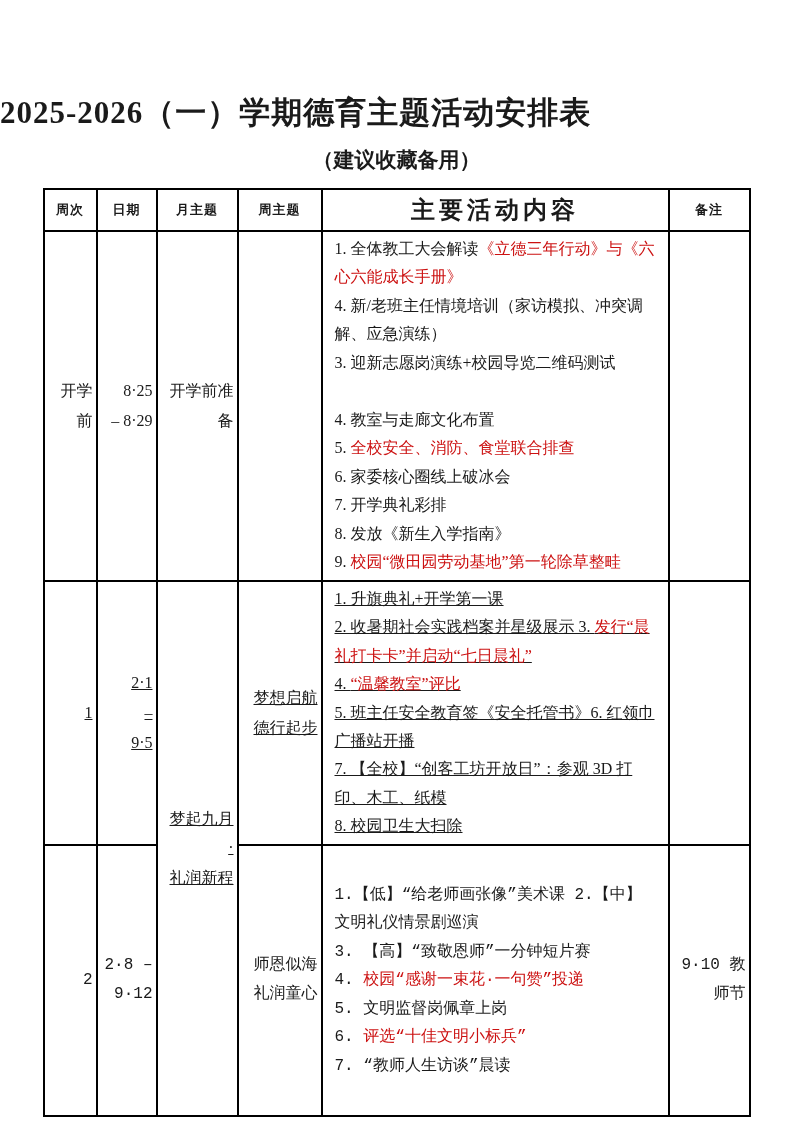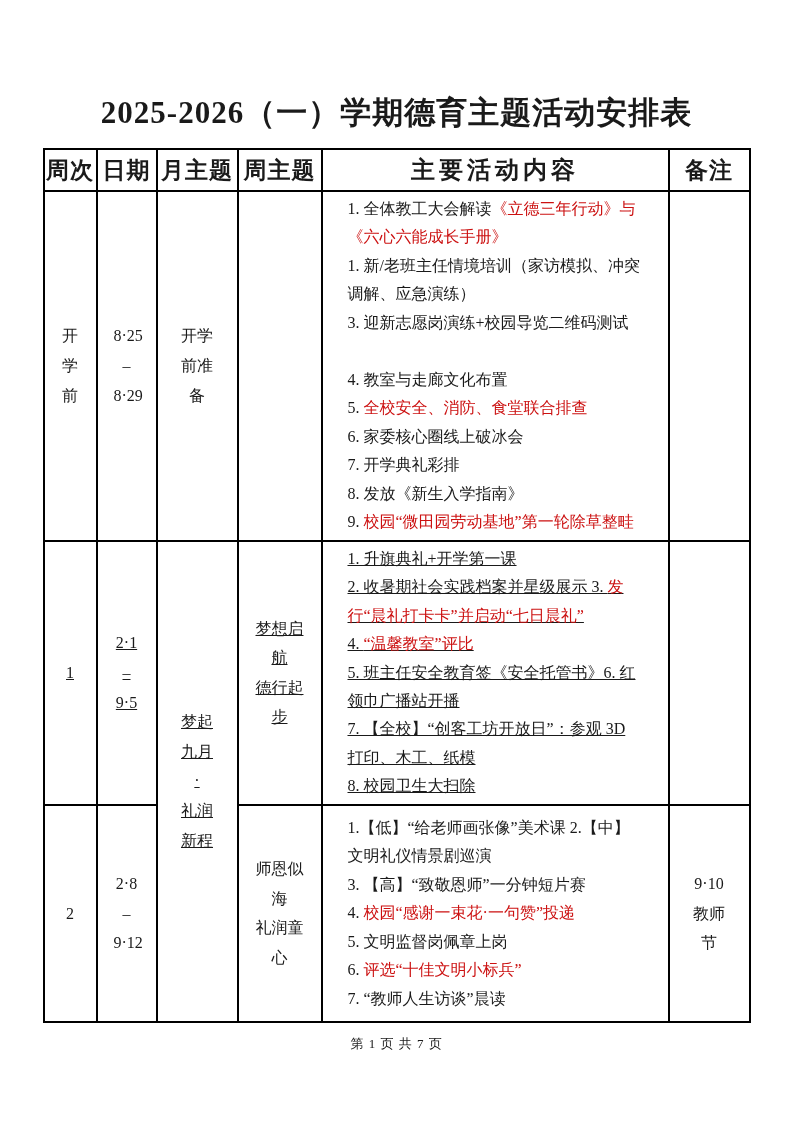--- a/index.html
+++ b/index.html
@@ -6,80 +6,81 @@
   html,body { background:#ffffff; }
   body {
     width:793px; height:1122px;
     font-family:"Liberation Serif","DejaVu Serif",serif;
     color:#1a1a1a;
     position:relative;
     overflow:hidden;
   }
   .doc { padding-top:92px; }
   .title {
-    text-align:center;
+    text-align:left;
     font-size:31px;
     font-weight:bold;
     letter-spacing:1px;
   }
   .subtitle {
     text-align:center;
     font-size:21px;
     font-weight:bold;
     margin-top:12px;
   }
   table.schedule {
     border-collapse:collapse;
     table-layout:fixed;
     width:706px;
     margin:14px auto 0 auto;
   }
   table.schedule th, table.schedule td {
     border:2px solid #000;
   }
   th {
-    font-size:23px;
+    font-size:13px;
     font-weight:bold;
     height:42px;
     text-align:center;
     vertical-align:middle;
     letter-spacing:1px;
   }
   th.th-main { font-size:24px; letter-spacing:4px;margin-top:17px; }
   td {
     font-size:16px;
-    text-align:center;
+    text-align:right;
     vertical-align:middle;
     line-height:1.85;
-    padding:16px;
+    padding:3px;
   }
   tr.r0 td { height:348px; }
   tr.r1 td { height:246px;text-decoration:underline; }
-  tr.r2 td { height:217px; }
+  tr.r2 td { height:271px;font-family:Liberation Mono, monospace; }
   td.col-content {
     text-align:left;
     vertical-align:middle;
-    padding:3px 25px;
+    padding:3px 12px;
     font-size:16px;
     line-height:1.78;
   }
   .para { min-height:28px; }
   .red { color:#cc1111; }
   .footer {
     text-align:center;
     margin-top:12px;
     font-size:13px;
     letter-spacing:1px;
   }
 </style>
 </head>
 <body>
 
 <div class="doc">
   <div class="title">2025-2026（一）学期德育主题活动安排表</div>
+  <div class="subtitle">（建议收藏备用）</div>
 
   <table class="schedule">
     <colgroup>
       <col style="width:53px">
       <col style="width:60px">
       <col style="width:81px">
       <col style="width:84px">
       <col style="width:347px">
       <col style="width:81px">
     </colgroup>
@@ -101,21 +102,21 @@
           <td class="col-date">
             <div class="line">8·25</div>
             <div class="line">– 8·29</div>
           </td>
           <td class="col-month">
             <div class="line">开学前准备</div>
           </td>
           <td class="col-theme"></td>
           <td class="col-content">
             <div class="para"><span>1.  全体教工大会解读</span><span class="red">《立德三年行动》与《六心六能成长手册》</span></div>
-            <div class="para"><span>1. 新/老班主任情境培训（家访模拟、冲突调解、应急演练）</span></div>
+            <div class="para"><span>4. 新/老班主任情境培训（家访模拟、冲突调解、应急演练）</span></div>
             <div class="para"><span>3. 迎新志愿岗演练+校园导览二维码测试</span></div>
             <div class="para">&nbsp;</div>
             <div class="para"><span>4. 教室与走廊文化布置</span></div>
             <div class="para"><span>5. </span><span class="red">全校安全、消防、食堂联合排查</span></div>
             <div class="para"><span>6. 家委核心圈线上破冰会</span></div>
             <div class="para"><span>7. 开学典礼彩排</span></div>
             <div class="para"><span>8. 发放《新生入学指南》</span></div>
             <div class="para"><span>9. </span><span class="red">校园“微田园劳动基地”第一轮除草整畦</span></div>
           </td>
           <td class="col-note"></td>

